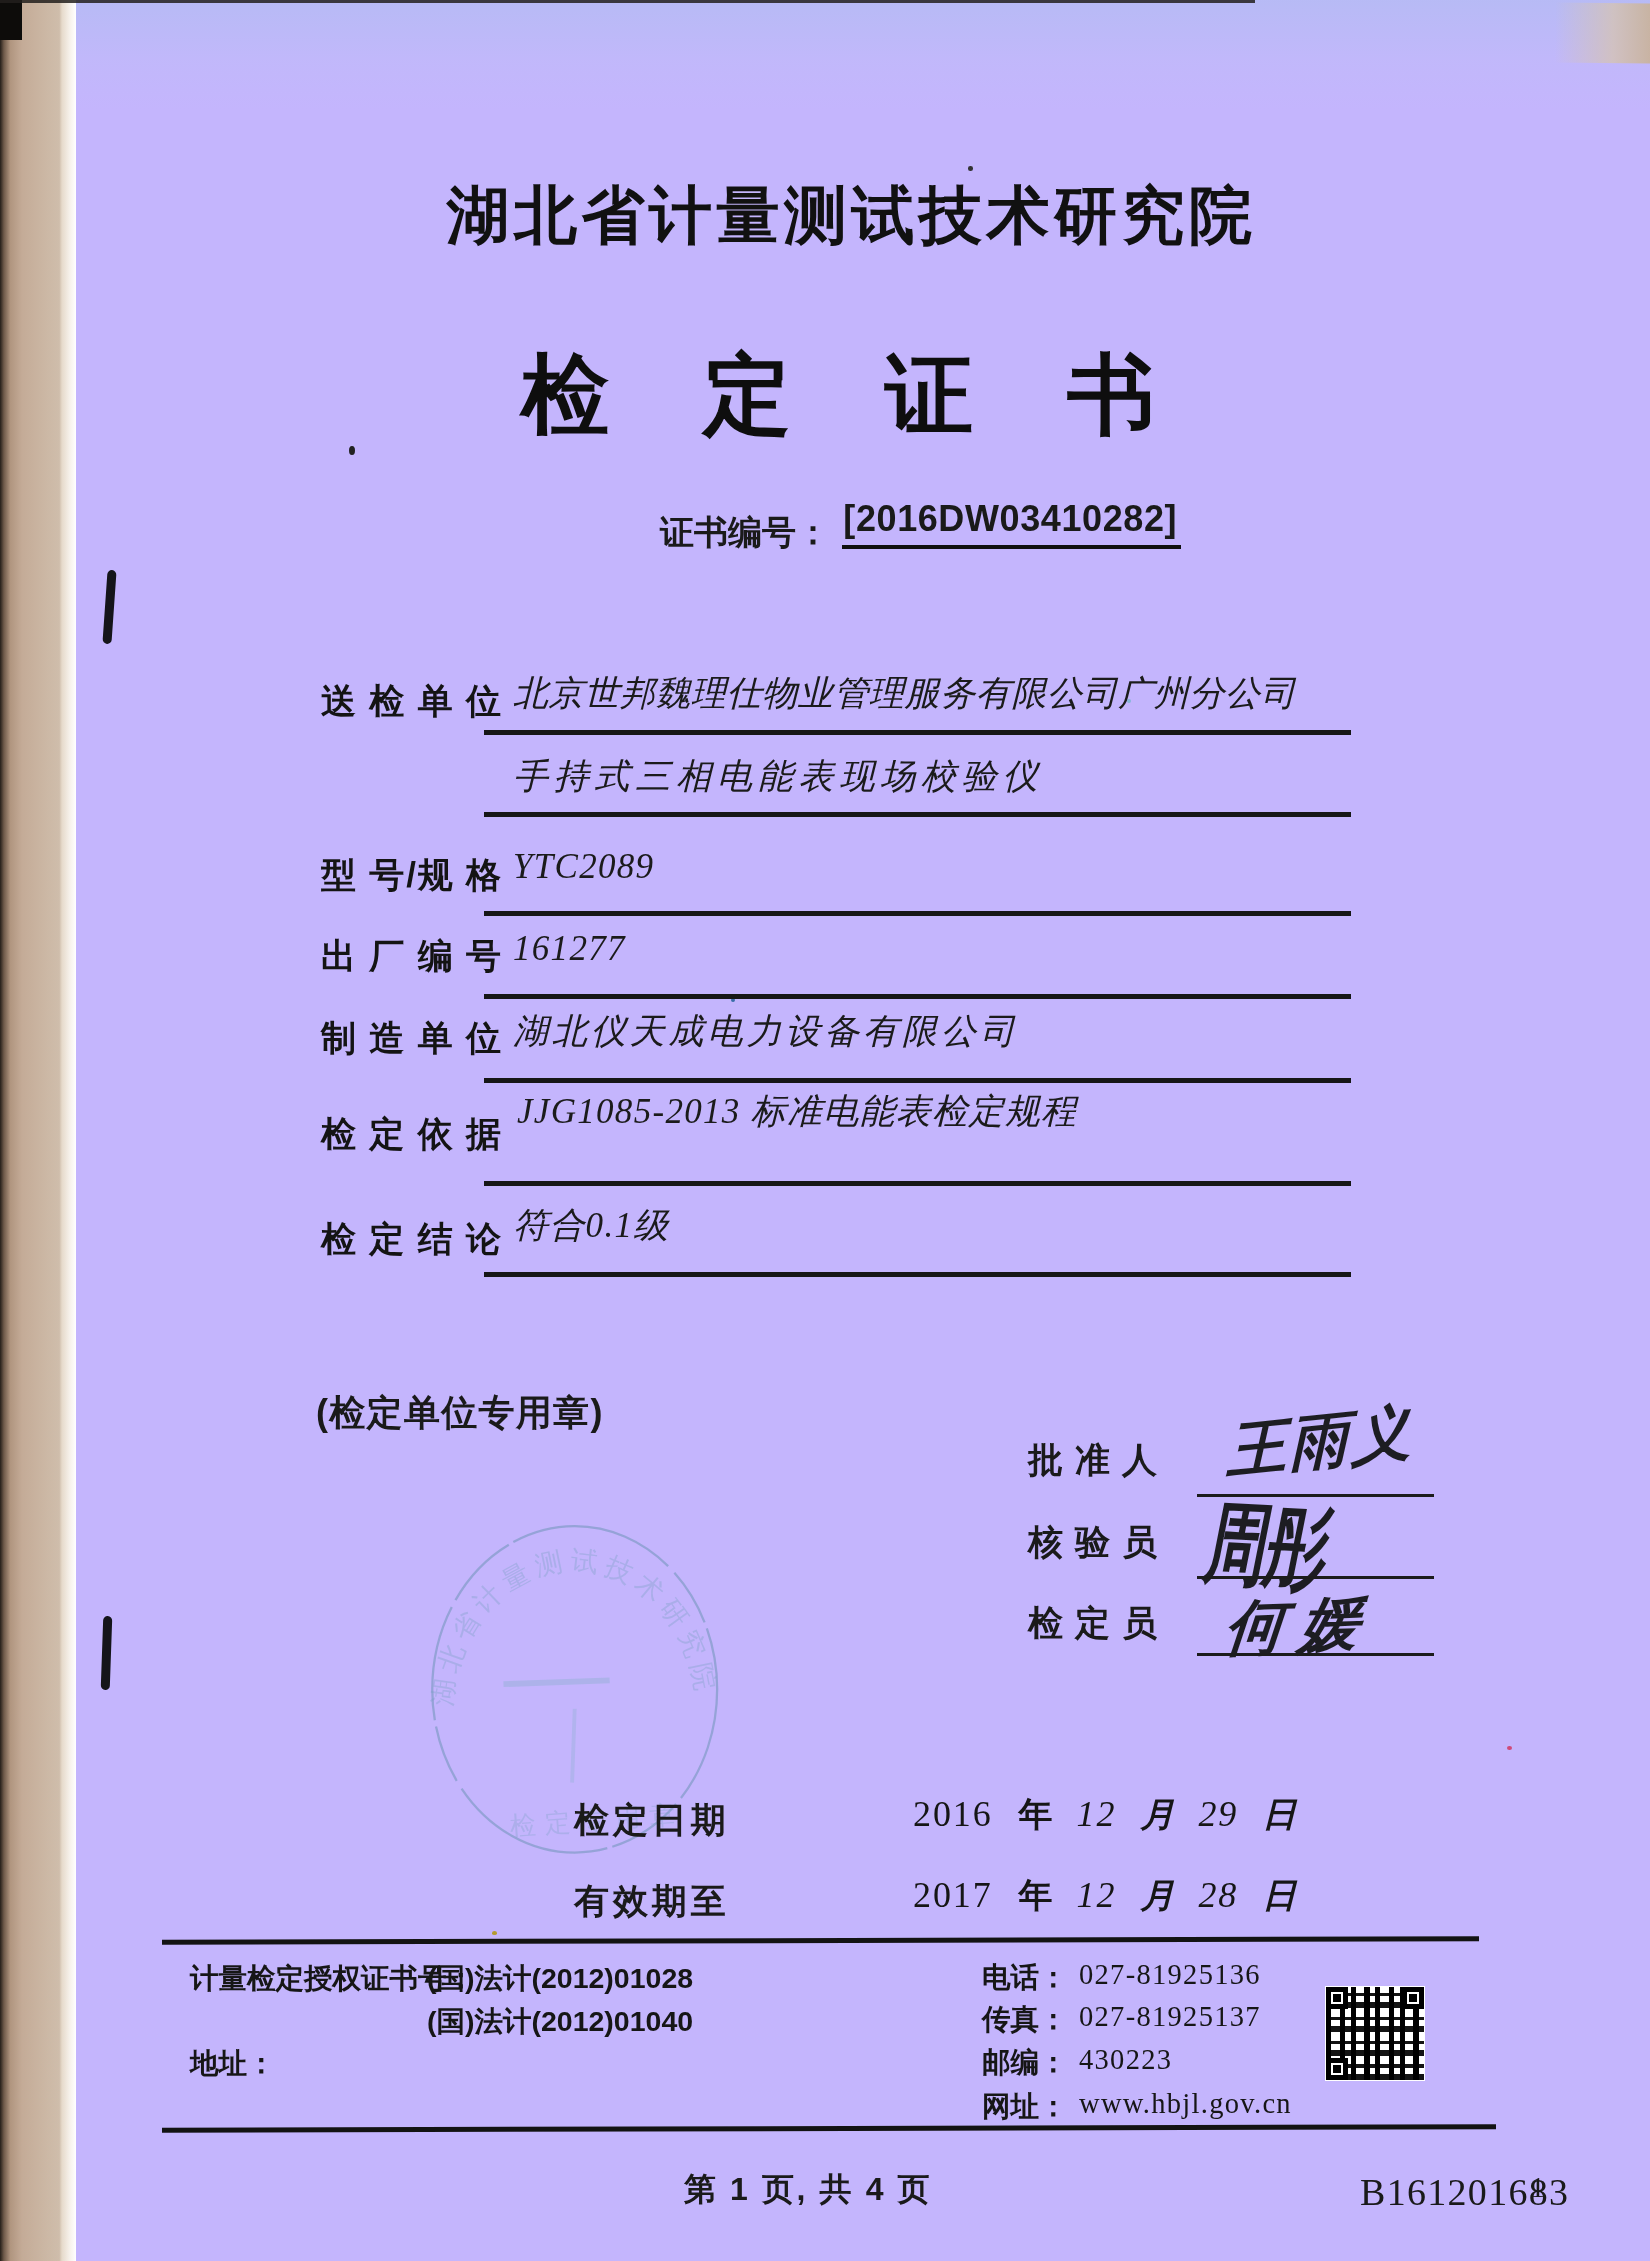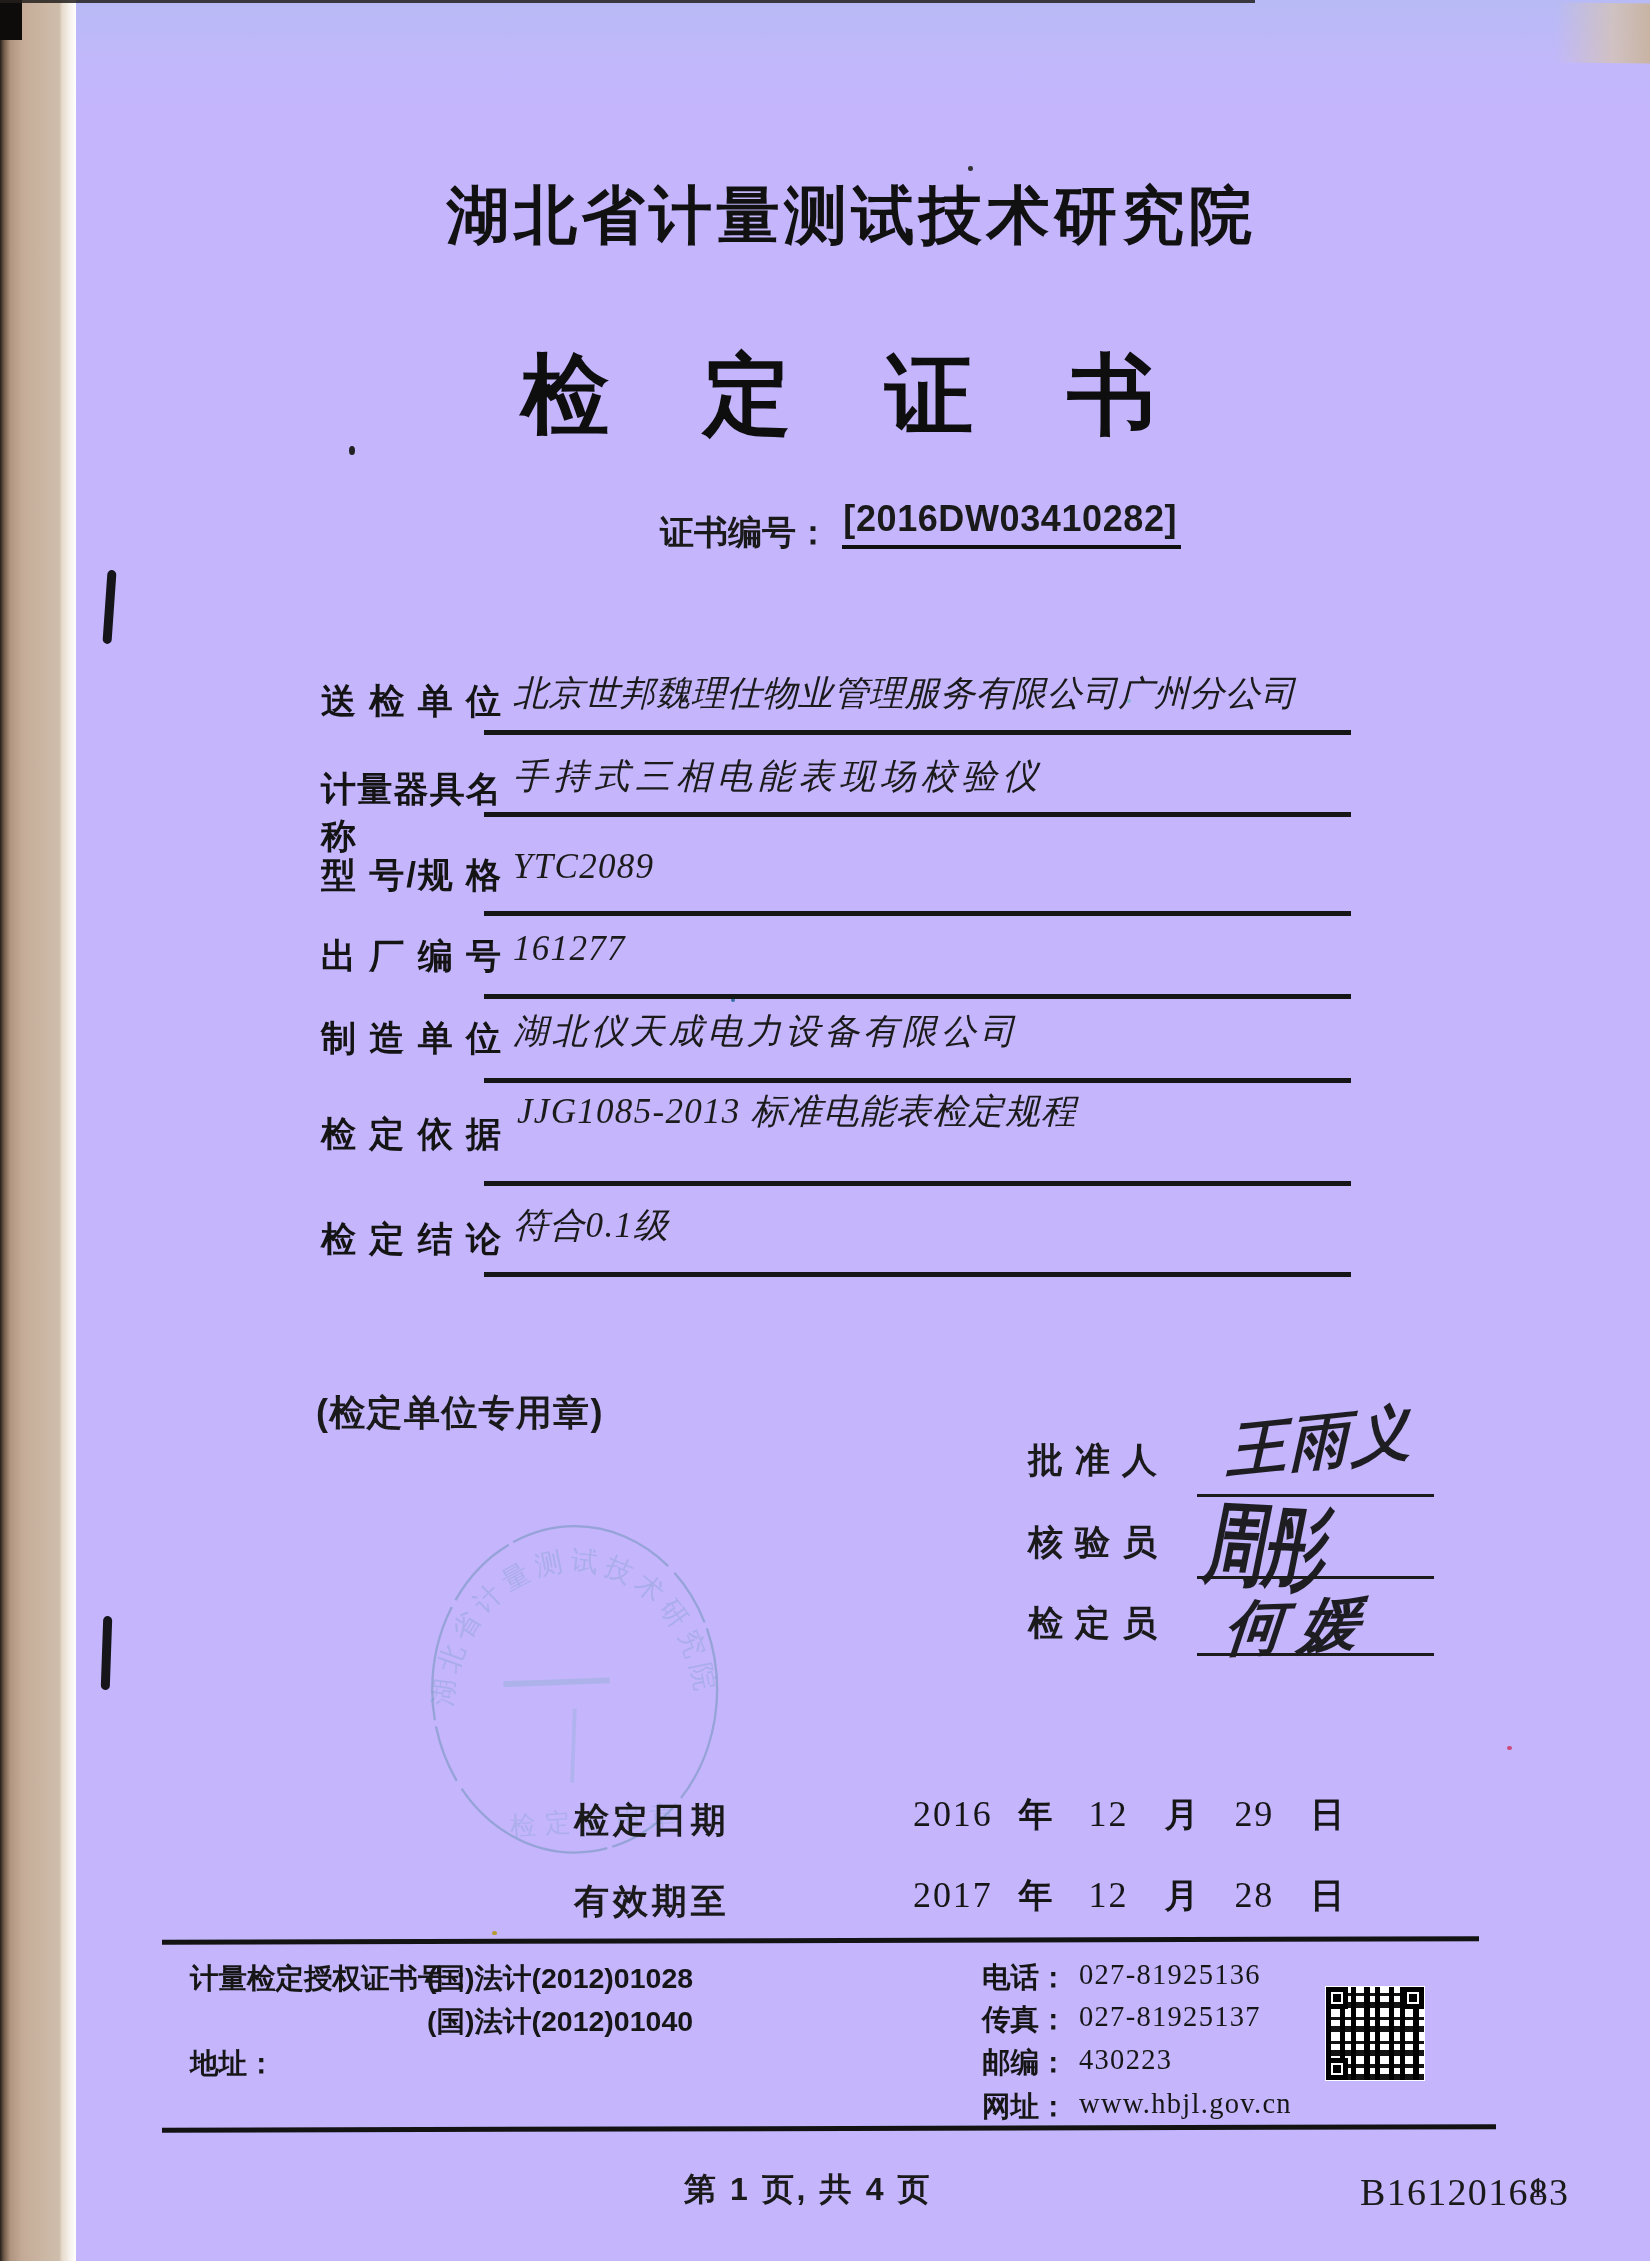--- a/index.html
+++ b/index.html
@@ -50,21 +50,21 @@
     font-weight:700;color:#1d1d22;white-space:nowrap;}
   .sig1{left:1226px;top:1402px;font-size:60px;transform:rotate(-6deg) skewX(-5deg);letter-spacing:2.6px;}
   .sig2{left:1204px;top:1482px;font-size:62px;transform:scaleY(1.45) rotate(2deg);transform-origin:top left;letter-spacing:-2.6px;}
   .sig3{left:1225px;top:1586px;font-size:60px;transform:rotate(-2deg) skewX(-7deg);letter-spacing:14.2px;}
   
   .dlabel{position:absolute;left:574px;font-size:35px;font-weight:700;letter-spacing:3.9px;}
   .dvalue{position:absolute;left:913px;display:flex;align-items:baseline;
     font-family:"Liberation Serif","DejaVu Serif",serif;font-size:36px;color:#161616;}
   .dvalue .num{letter-spacing:1.9px;}
   .dvalue .unit{font-family:"Liberation Sans",sans-serif;font-weight:700;font-size:34px;}
-  .g1{margin-left:26px;} .g2{margin-left:36px;}
+  .g1{margin-left:26px;} .g2{margin-left:24px;font-style:italic;}
   
   .hr{position:absolute;background:#131313;}
   .hr.top{left:162px;top:1938px;width:1317px;height:5.2px;transform:rotate(-.15deg);}
   .hr.bottom{left:162px;top:2126px;width:1334px;height:4.5px;transform:rotate(-.15deg);}
   .ftext{position:absolute;font-size:28.5px;font-weight:700;color:#161616;white-space:nowrap;}
   .fserif{font-family:"Liberation Serif","DejaVu Serif",serif;font-weight:400;letter-spacing:1.3px;margin-left:10px;}
   .qr{position:absolute;left:1326px;top:1987px;width:98px;height:93px;background:#fff;
     background-image:
       repeating-linear-gradient(0deg,rgba(0,0,0,.92) 0 5.8px,transparent 5.8px 12.3px,rgba(0,0,0,.92) 12.3px 15.5px,transparent 15.5px 24px),
       repeating-linear-gradient(90deg,#000 0 5.2px,transparent 5.2px 13.6px,#000 13.6px 19px,transparent 19px 24.6px);
@@ -105,21 +105,20 @@
     <span>书</span>
   </div>
 
   <div class="certno-label">证书编号：</div>
   <div class="certno-value">[2016DW03410282]</div>
 
   <div class="flabel" style="top:678px">送 检 单 位</div>
   <div class="fvalue" style="top:670px;letter-spacing:0.6px">北京世邦魏理仕物业管理服务有限公司广州分公司</div>
   <div class="fline" style="top:730px"></div>
 
-  <div class="flabel" style="top:766px">计量器具名称</div>
   <div class="fvalue" style="top:753px;letter-spacing:5.8px">手持式三相电能表现场校验仪</div>
   <div class="fline" style="top:812px"></div>
 
   <div class="flabel" style="top:852px">型 号/规 格</div>
   <div class="fvalue" style="top:847px">YTC2089</div>
   <div class="fline" style="top:911px"></div>
 
   <div class="flabel" style="top:933px">出 厂 编 号</div>
   <div class="fvalue" style="top:929px">161277</div>
   <div class="fline" style="top:994px"></div>

